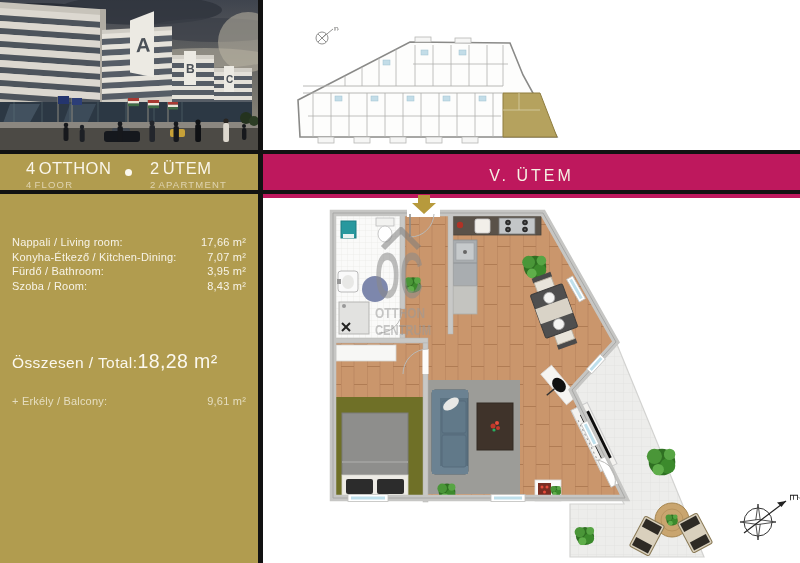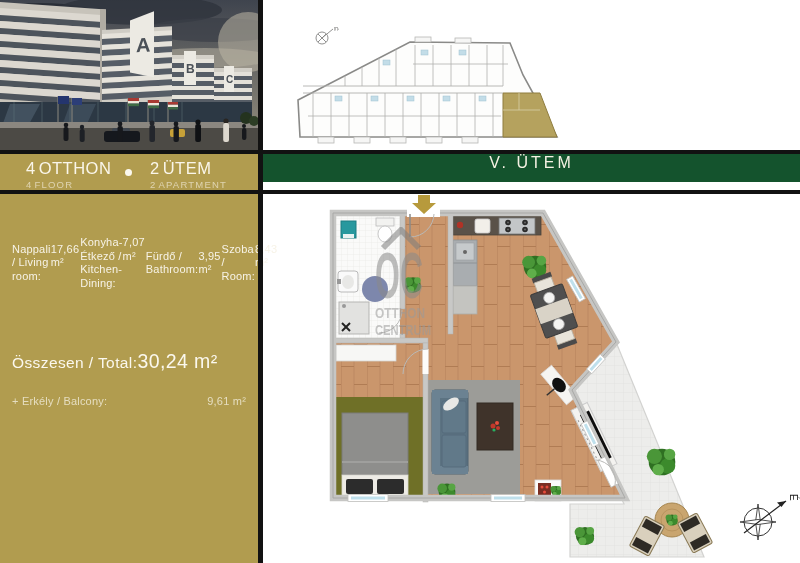--- a/index.html
+++ b/index.html
@@ -4,31 +4,31 @@
 <style>
   html,body{margin:0;padding:0;background:#ffffff;font-family:"Liberation Sans",sans-serif;}
   .page{position:relative;width:800px;height:563px;overflow:hidden;background:#fff;}
   .abs{position:absolute;}
   
   .vline{position:absolute;left:258px;top:0;width:5px;height:563px;background:#121212;}
   .hline{position:absolute;left:0;width:800px;height:4px;background:#121212;}
   .hline1{top:150px;} .hline2{top:190px;}
   
   .left-bar{position:absolute;left:0;top:154px;width:258px;height:36px;background:#b19c4f;}
-  .phase-bar{position:absolute;left:263px;top:154px;width:537px;height:28px;background:#14532d;
-             display:flex;justify-content:center;}
+  .phase-bar{position:absolute;left:263px;top:154px;width:537px;height:44px;background:#be185d;
+             display:flex;align-items:center;justify-content:center;}
   .phase-text{font-size:16px;letter-spacing:3px;color:#f6f2e4;}
   .left-panel{position:absolute;left:0;top:194px;width:258px;height:369px;background:#b19c4f;}
   
   .bar-group{position:absolute;top:5px;}
   .bar-main{font-size:16.5px;color:#faf6ea;letter-spacing:.5px;display:flex;gap:3px;align-items:baseline;}
   .bar-sub{font-size:9.5px;color:rgba(250,246,234,.62);letter-spacing:1.2px;margin-top:1px;display:flex;gap:2px;}
   .bar-dot{position:absolute;left:125px;top:15px;width:7px;height:7px;border-radius:50%;background:#fbf8ee;}
   
-  .room-list{position:absolute;left:12px;right:12px;top:42px;display:flex;flex-direction:row;gap:1px;align-items:center;}
+  .room-list{position:absolute;left:12px;right:12px;top:42px;display:flex;flex-direction:column;gap:1px;}
   .room-row{display:flex;justify-content:space-between;font-size:11px;line-height:13.5px;
             color:#f7f3e7;letter-spacing:.2px;}
   .total-row{position:absolute;left:12px;right:12px;top:156px;display:flex;justify-content:flex-start;
              align-items:baseline;color:#fbf8ee;}
   .total-label{font-size:15.5px;letter-spacing:.4px;}
   .total-value{font-size:19.5px;letter-spacing:.4px;}
   .balcony-row{position:absolute;left:12px;right:12px;top:201px;display:flex;justify-content:space-between;
                font-size:11px;color:rgba(250,246,235,.72);letter-spacing:.2px;}
   svg{display:block;}
 </style>
@@ -323,21 +323,21 @@
         <span>Fürdő / Bathroom:</span>
         <span>3,95 m²</span>
       </div>
       <div class="room-row">
         <span>Szoba / Room:</span>
         <span>8,43 m²</span>
       </div>
     </div>
     <div class="total-row">
       <span class="total-label">Összesen / Total:</span>
-      <span class="total-value">30,24 m²</span>
+      <span class="total-value">18,28 m²</span>
     </div>
     <div class="balcony-row">
       <span>+  Erkély / Balcony:</span>
       <span>9,61 m²</span>
     </div>
   </div>
 
   <div class="hline hline1"></div>
   <div class="hline hline2"></div>
   <div class="vline"></div>

